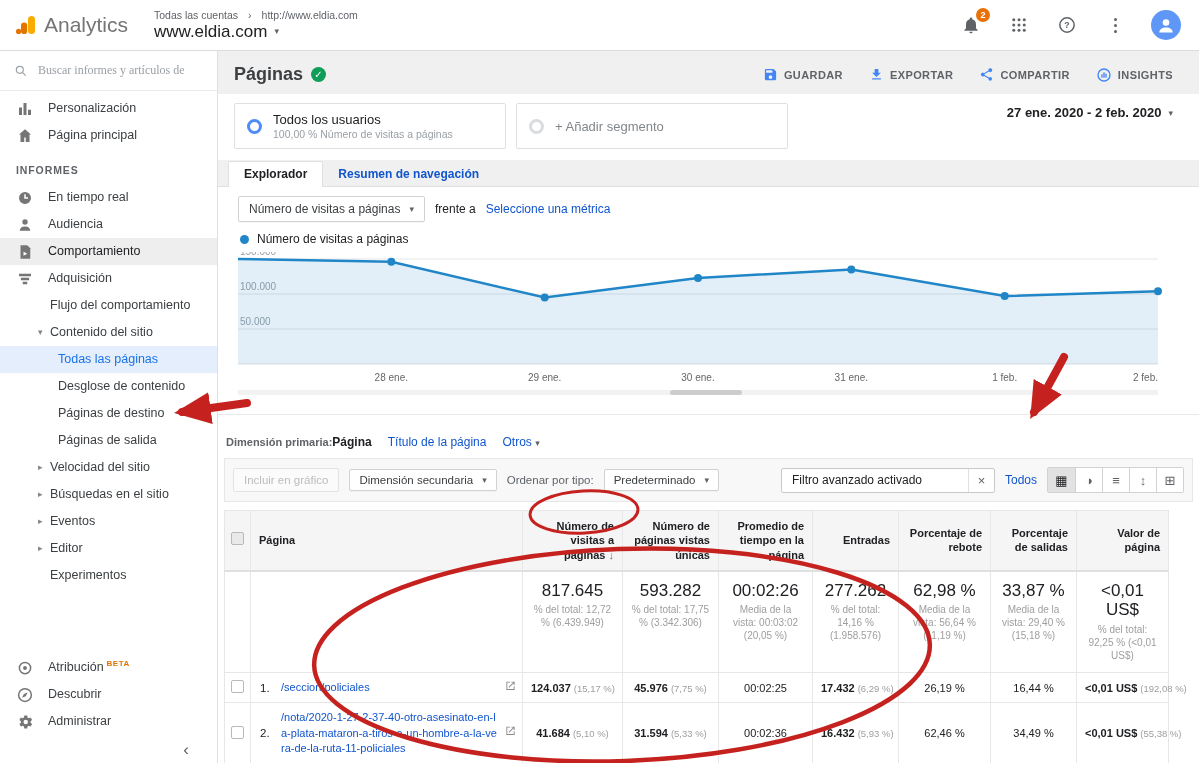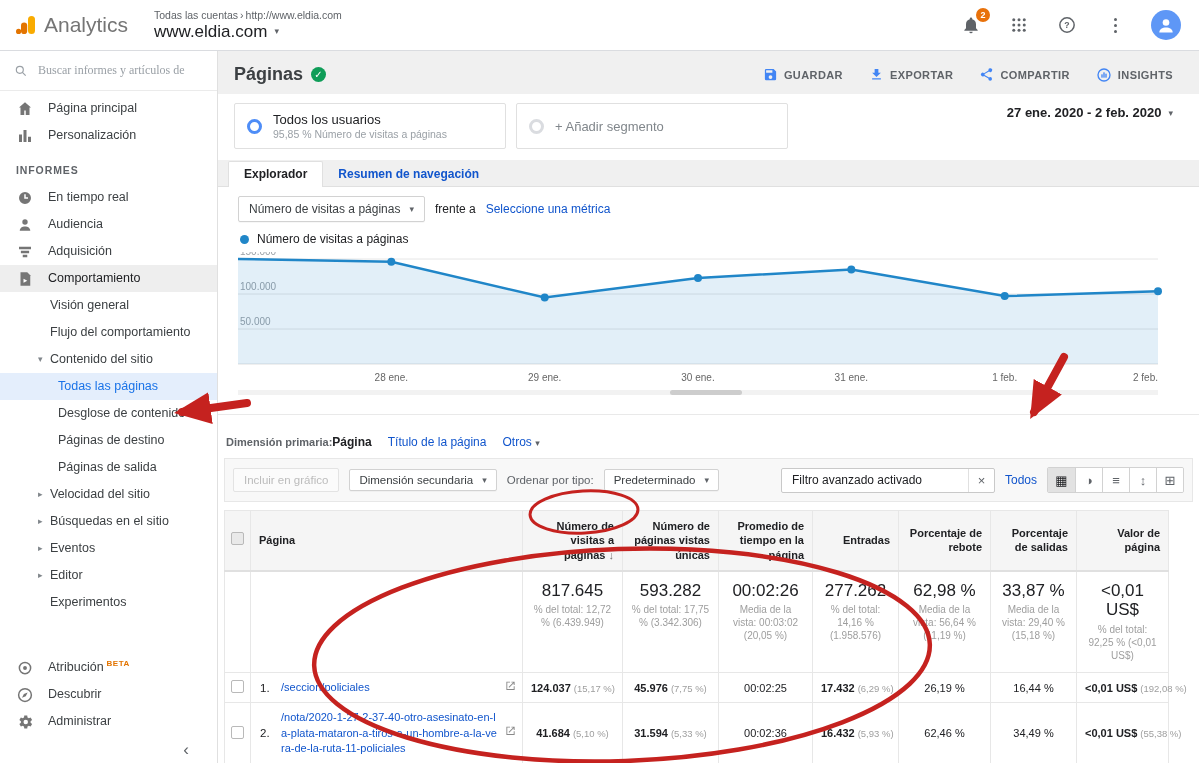--- a/index.html
+++ b/index.html
@@ -4,21 +4,21 @@
 <style>
 *{margin:0;padding:0;box-sizing:border-box}
 :root{--annotation-color:#c5221f;--chart-blue:#2086c8;--link-blue:#1155cc;--accent-blue:#4285f4;--logo-orange:#f9ab00}
 html,body{width:1199px;height:763px;overflow:hidden;background:#fff;font-family:"Liberation Sans","DejaVu Sans",sans-serif;color:#3c4043}
 body{position:relative}
 button{font-family:inherit;background:none;border:none;cursor:pointer;color:inherit}
 .topbar{height:51px;display:flex;align-items:center;background:#fff;border-bottom:1px solid #dadce0;padding:0 14px;position:relative;z-index:10}
 .brand{display:flex;align-items:center;gap:6px;width:130px;cursor:pointer}
 .brand-text{font-size:21px;color:#757575}
 .acct{margin-left:10px;line-height:1.15}
-.crumb{font-size:10.5px;color:#5f6368;display:flex;gap:2px;align-items:flex-start;cursor:pointer}
+.crumb{font-size:10.5px;color:#5f6368;display:flex;gap:10px;align-items:flex-start;cursor:pointer}
 .acct-name{font-size:17px;color:#202124;display:flex;align-items:center;gap:7px;margin-top:1px;cursor:pointer}
 .caret-sm{font-size:9px;color:#5f6368}
 .topbar-right{margin-left:auto;display:flex;align-items:center;gap:24px;padding-right:4px}
 .tb-icon{position:relative;display:flex;align-items:center;justify-content:center;width:24px;height:24px;cursor:pointer}
 .badge{position:absolute;top:-5px;right:-7px;background:#e8710a;color:#fff;border-radius:50%;width:14px;height:14px;font-size:9px;display:flex;align-items:center;justify-content:center;font-weight:700}
 .avatar{width:30px;height:30px;border-radius:50%;background:#5e97f6;display:flex;align-items:center;justify-content:center;cursor:pointer}
 .dots-v{display:flex;flex-direction:column;gap:3px}
 .dots-v i{width:3px;height:3px;border-radius:50%;background:#5f6368}
 .shell{display:flex;height:712px}
 .sidebar{width:218px;background:#fff;border-right:1px solid #e0e0e0;display:flex;flex-direction:column;flex:none}
@@ -185,70 +185,67 @@
       <svg width="16" height="16" viewBox="0 0 24 24" fill="none" stroke="#9aa0a6" stroke-width="2">
           <circle cx="10" cy="10" r="6"></circle>
           <path d="M14.5 14.5 20 20"></path>
         </svg>
       <input class="search-input" placeholder="Buscar informes y artículos de" style="">
     </div>
     <nav class="nav">
         <div class="nav-item lvl0">
           <span class="nav-icon">
             <svg viewBox="0 0 24 24" width="18" height="18" fill="currentColor">
+              <path d="M4 20h4V10H4zm6 0h4V4h-4zm6 0h4v-7h-4z"></path>
+            </svg>
+          </span>
+          <span class="nav-label">Personalización</span>
+        </div>
+        <div class="nav-item lvl0">
+          <span class="nav-icon">
+            <svg viewBox="0 0 24 24" width="18" height="18" fill="currentColor">
               <path d="M12 3 4 10h2v10h5v-6h2v6h5V10h2z"></path>
             </svg>
           </span>
           <span class="nav-label">Página principal</span>
-        </div>
-        <div class="nav-item lvl0">
-          <span class="nav-icon">
-            <svg viewBox="0 0 24 24" width="18" height="18" fill="currentColor">
-              <path d="M4 20h4V10H4zm6 0h4V4h-4zm6 0h4v-7h-4z"></path>
-            </svg>
-          </span>
-          <span class="nav-label">Personalización</span>
         </div>
         <div class="nav-section-label">INFORMES</div>
         <div class="nav-item lvl0">
           <span class="nav-icon">
             <svg viewBox="0 0 24 24" width="18" height="18" fill="currentColor">
               <path d="M12 4a8 8 0 1 0 8 8 8 8 0 0 0-8-8zm4 9h-5V7h2v4h3z"></path>
             </svg>
           </span>
           <span class="nav-label">En tiempo real</span>
         </div>
         <div class="nav-item lvl0">
           <span class="nav-icon">
             <svg viewBox="0 0 24 24" width="18" height="18" fill="currentColor">
               <circle cx="12" cy="8" r="3.6"></circle>
               <path d="M5 19.5c0-3.6 3.2-5.6 7-5.6s7 2 7 5.6z"></path>
             </svg>
           </span>
           <span class="nav-label">Audiencia</span>
         </div>
-        <div class="nav-item lvl0">
-          <span class="nav-icon">
-            <svg viewBox="0 0 24 24" width="18" height="18" fill="currentColor">
-              <path d="M4 5h16v3.2H4zm2.5 5.4h11v3.2h-11zM9 15.8h6V19H9z"></path>
-            </svg>
-          </span>
-          <span class="nav-label">Adquisición</span>
-        </div>
         <div class="nav-item lvl0 active-section">
           <span class="nav-icon">
             <svg viewBox="0 0 24 24" width="18" height="18" fill="currentColor">
               <path d="M6 3h9l4 4v14H6z"></path>
               <path fill="#fff" d="M10 11.5l5 2.8-5 2.8z"></path>
             </svg>
           </span>
           <span class="nav-label">Comportamiento</span>
         </div>
-        <div class="nav-item lvl1">
-          <span class="nav-label">Visión general</span>
+        <div class="nav-item lvl0">
+          <span class="nav-icon">
+            <svg viewBox="0 0 24 24" width="18" height="18" fill="currentColor">
+              <path d="M4 5h16v3.2H4zm2.5 5.4h11v3.2h-11zM9 15.8h6V19H9z"></path>
+            </svg>
+          </span>
+          <span class="nav-label">Adquisición</span>
         </div>
         <div class="nav-item lvl1">
           <span class="nav-label">Flujo del comportamiento</span>
         </div>
         <div class="nav-item lvl1">
           <span class="nav-caret">▾</span>
           <span class="nav-label">Contenido del sitio</span>
         </div>
         <div class="nav-item lvl2 selected">
           <span class="nav-label">Todas las páginas</span>
@@ -358,21 +355,21 @@
             <span>INSIGHTS</span>
           </button>
         </div>
     </div>
 
     <div class="segment-band">
       <div class="seg-card">
         <span class="radio-ring"></span>
         <div>
           <div class="seg-title">Todos los usuarios</div>
-          <div class="seg-sub">95,85 % Número de visitas a páginas</div>
+          <div class="seg-sub">100,00 % Número de visitas a páginas</div>
         </div>
       </div>
       <div class="seg-card">
         <span class="radio-ring gray"></span>
         <span class="seg-add-label">+ Añadir segmento</span>
       </div>
       <div class="date-range">
         <span>27 ene. 2020 - 2 feb. 2020</span>
         <span class="caret-sm">▾</span>
       </div>

